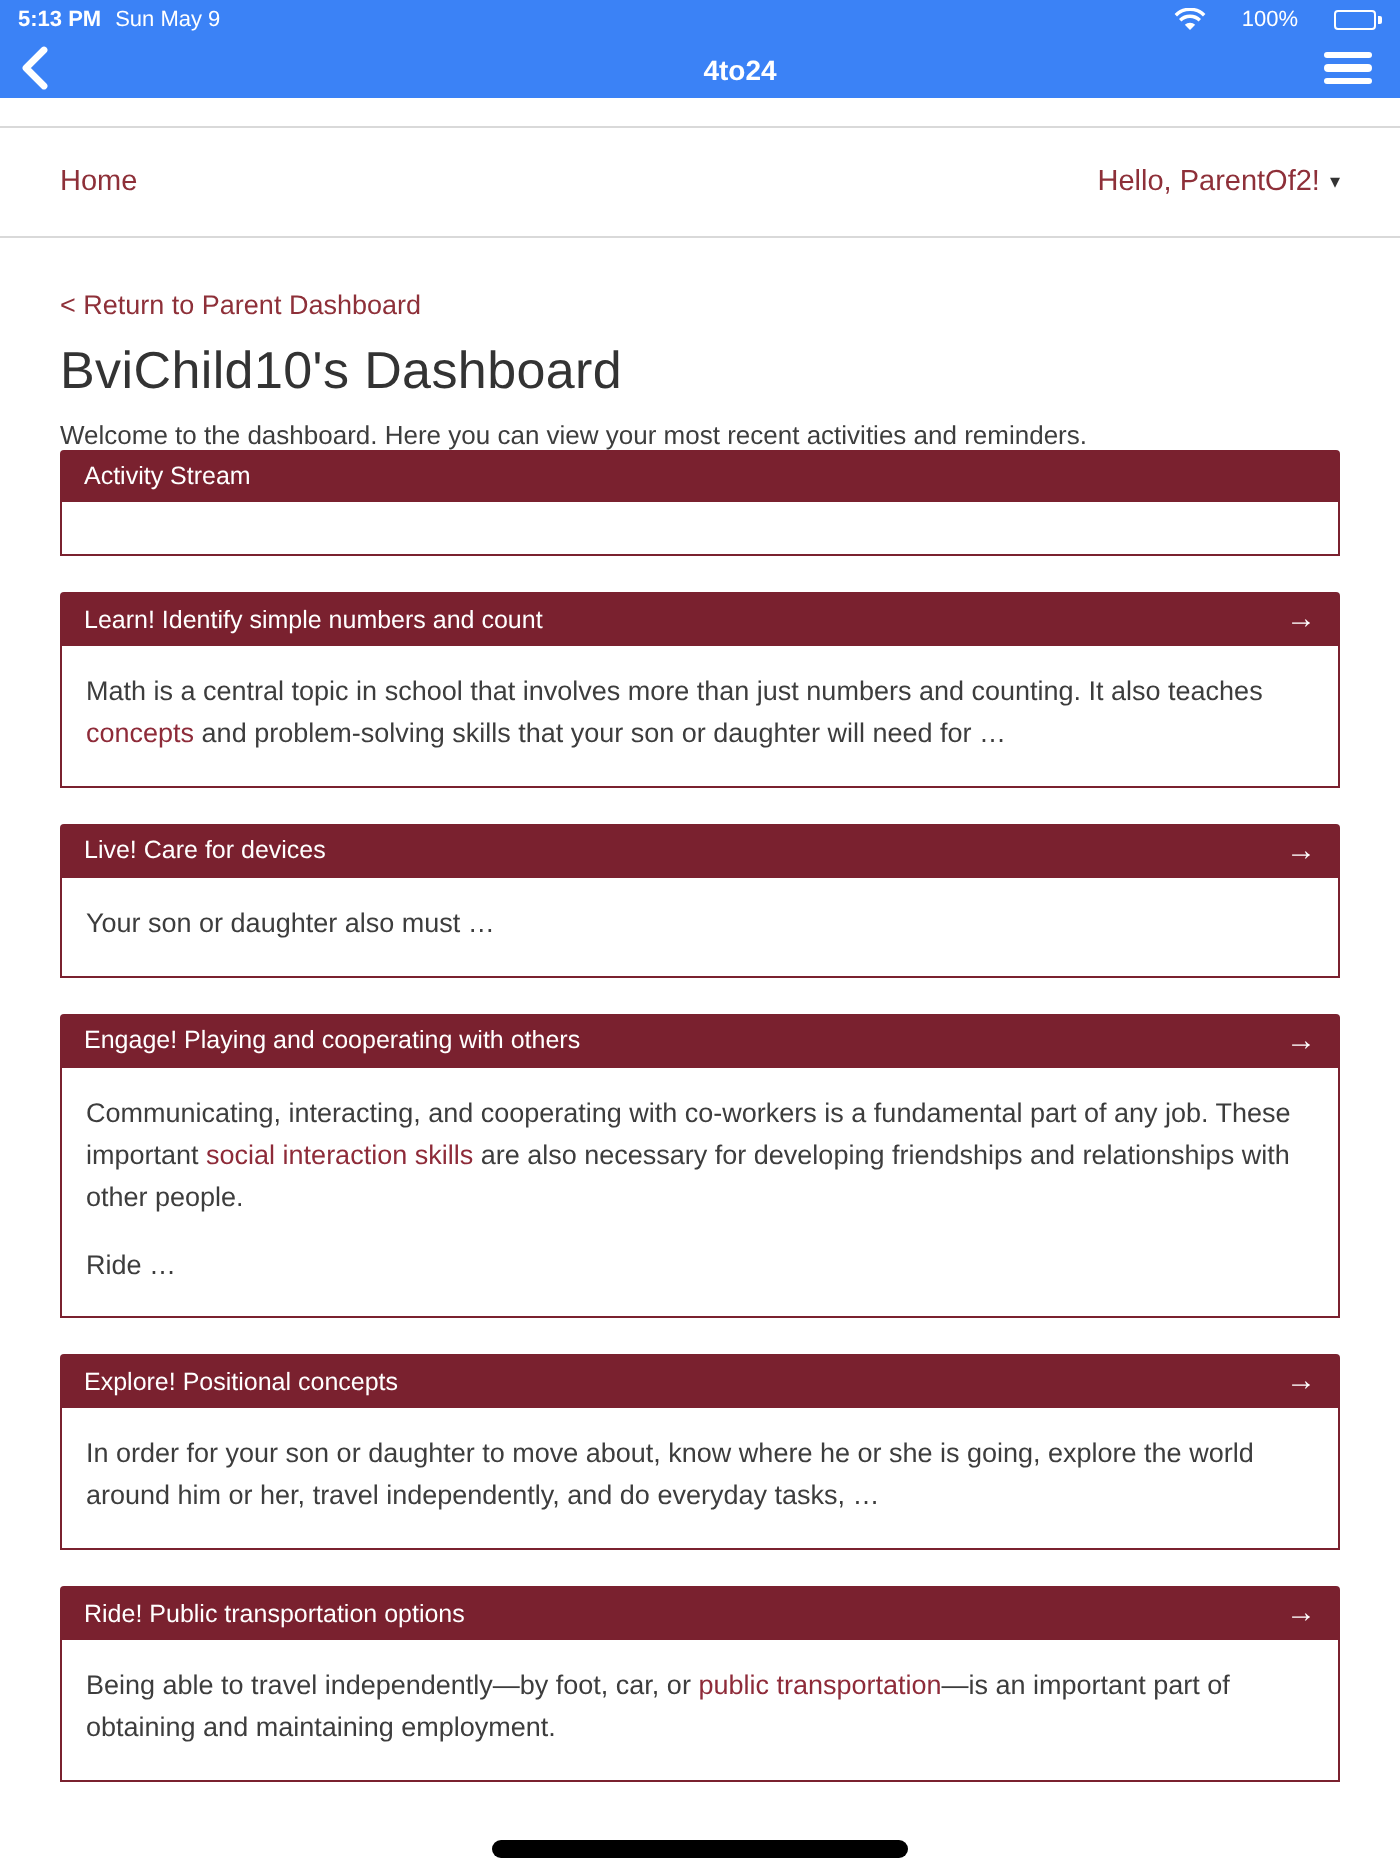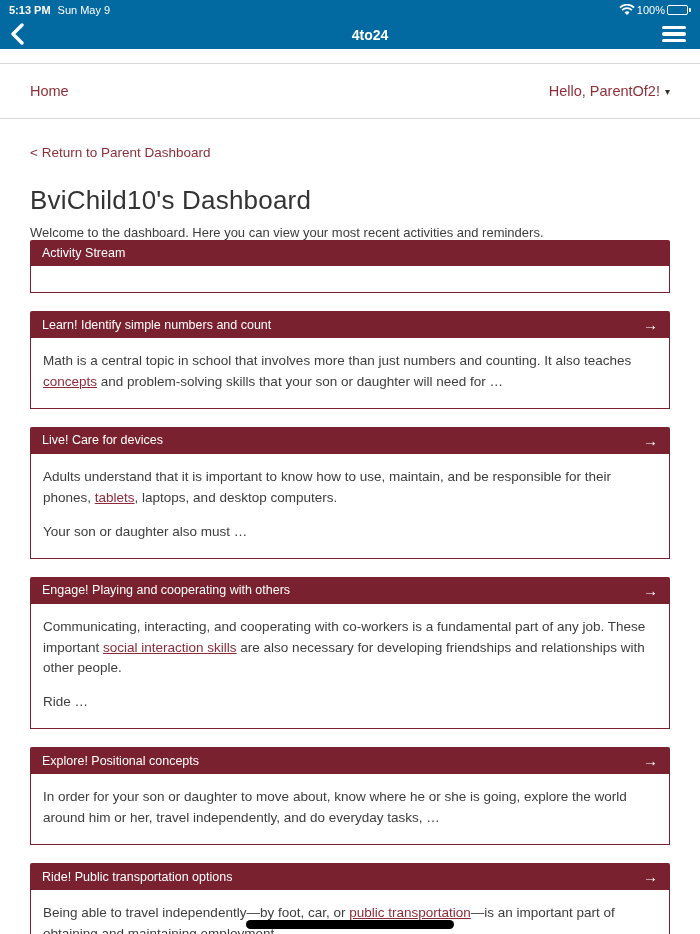--- a/index.html
+++ b/index.html
@@ -5,28 +5,28 @@
   * { margin:0; padding:0; box-sizing:border-box; }
   html,body { width:700px; height:934px; }
   body {
     font-family:"Liberation Sans", sans-serif;
     background:#ffffff;
     color:#3d3d3d;
     position:relative;
     overflow:hidden;
   }
   
-  .chrome { background:#0369a1; }
+  .chrome { background:#3b82f6; }
   .statusbar {
     height:20px; display:flex; align-items:center; justify-content:space-between;
     padding:0 9px; color:#fff; font-size:11px;
   }
   .statusbar .left { display:flex; gap:7px; align-items:center; }
   .statusbar .left .time { font-weight:bold; }
-  .statusbar .right { display:flex; gap:2px; align-items:center; }
+  .statusbar .right { display:flex; gap:18px; align-items:center; }
   .battery { display:flex; align-items:center; gap:1px; }
   .battery .shell { width:21px; height:10px; border:1px solid #fff; border-radius:2px; padding:1px; }
   .battery .fill { width:100%; height:100%; background:#fff; border-radius:1px; }
   .battery .nub { width:2px; height:4px; background:#fff; border-radius:0 1px 1px 0; }
   .navbar {
     height:29px; position:relative; display:flex; align-items:center; justify-content:center;
     color:#fff;
     padding-left:40px;
   }
   .nav-title { font-size:14px; font-weight:bold; }
@@ -41,40 +41,40 @@
     background:#fff;
     height:56px; display:flex; align-items:center; justify-content:space-between;
     padding:0 30px; color:#8e3039; font-size:14.5px;
   }
   .user-bar .home { cursor:pointer; }
   .user-bar .greeting { cursor:pointer; display:flex; align-items:center; gap:5px; }
   .user-bar .caret { font-size:10px; color:#333; }
   
   .content { padding:0 30px; }
   .breadcrumb { margin-top:26px; font-size:13.5px; color:#8e3039; cursor:pointer; display:inline-block; }
-  .page-title { margin-top:24px; font-size:26px; font-weight:400; color:#333; letter-spacing:.2px; }
+  .page-title { margin-top:8px; font-size:26px; font-weight:400; color:#333; letter-spacing:.2px; }
   .intro { margin-top:9px; font-size:13px; color:#3d3d3d; }
   
   .panel { }
   .panel-header {
     background:#7a212f; color:#fff; font-size:12.5px;
     padding:6px 12px; border-radius:2px 2px 0 0;
     display:flex; align-items:center; justify-content:space-between;
   }
   .panel-body {
     border:1px solid #7a212f; border-top:none; background:#fff;
   }
   .stream-body { height:27px; }
   .card { margin-top:18px; }
   .card .panel-header { cursor:pointer; }
   .card .arrow { font-size:15px; font-weight:bold; line-height:1; cursor:pointer; }
   .card-body { padding:13px 12px 15px 12px; font-size:13.5px; line-height:1.55; color:#3d3d3d; }
   .card-body p { margin:0 0 13px 0; }
   .card-body p:last-child { margin-bottom:0; }
-  .inline-link { color:#8e2b39; cursor:pointer;text-decoration:underline; }
+  .inline-link { color:#8e2b39; cursor:pointer; }
   
   .home-indicator {
     position:absolute; left:50%; transform:translateX(-50%);
     bottom:5px; width:208px; height:9px; background:#000; border-radius:5px; z-index:50;
   }
 </style>
 </head>
 <body>
 
 <div class="chrome">
@@ -145,21 +145,20 @@
     </div>
   </section>
 
   
   <section class="card">
     <div class="panel-header">
       <span>Live! Care for devices</span>
       <span class="arrow">→</span>
     </div>
     <div class="panel-body card-body">
-      <p><span>Adults understand that it is important to know how to use, maintain, and be responsible for their phones, </span><span class="inline-link">tablets</span><span>, laptops, and desktop computers.</span></p>
       <p><span>Your son or daughter also must …</span></p>
     </div>
   </section>
 
   
   <section class="card">
     <div class="panel-header">
       <span>Engage! Playing and cooperating with others</span>
       <span class="arrow">→</span>
     </div>

